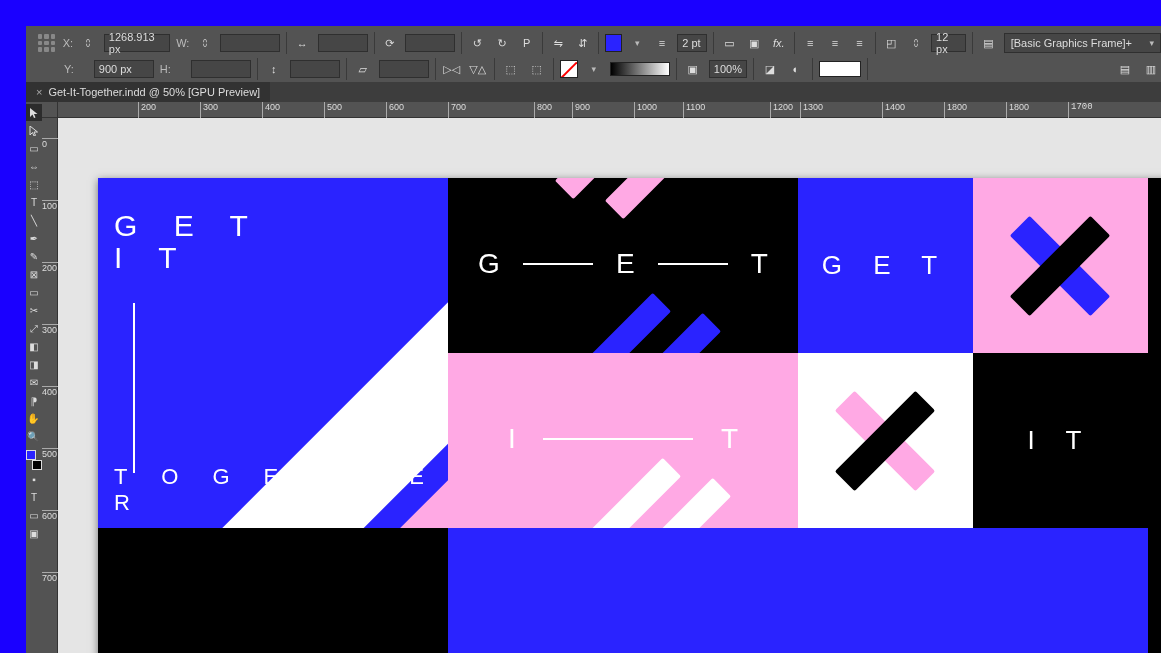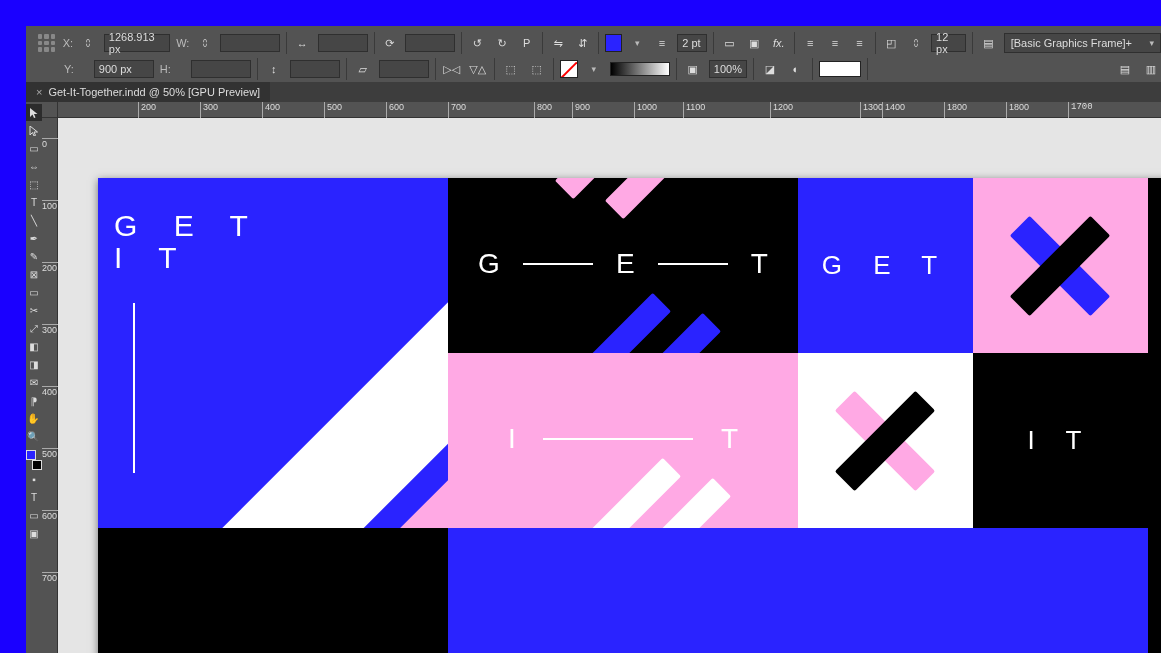--- a/index.html
+++ b/index.html
@@ -245,21 +245,21 @@
         <div class="tick" style="left: 142px;">300</div>
         <div class="tick" style="left: 204px;">400</div>
         <div class="tick" style="left: 266px;">500</div>
         <div class="tick" style="left: 328px;">600</div>
         <div class="tick" style="left: 390px;">700</div>
         <div class="tick" style="left: 476px;">800</div>
         <div class="tick" style="left: 514px;">900</div>
         <div class="tick" style="left: 576px;">1000</div>
         <div class="tick" style="left: 625px;">1100</div>
         <div class="tick" style="left: 712px;">1200</div>
-        <div class="tick" style="left: 802px;">1300</div>
+        <div class="tick" style="left: 742px;">1300</div>
         <div class="tick" style="left: 824px;">1400</div>
         <div class="tick" style="left: 886px;">1800</div>
         <div class="tick" style="left: 948px;">1800</div>
         <div class="tick" style="left: 1010px; font-family: Liberation Mono, monospace;">1700</div>
       </div>
     <div class="v-ruler" id="vr">
         <div class="tick" style="top: 20px;">0</div>
         <div class="tick" style="top: 82px;">100</div>
         <div class="tick" style="top: 144px;">200</div>
         <div class="tick" style="top: 206px;">300</div>
@@ -272,20 +272,21 @@
     <div class="canvas-wrap">
       <div class="page">
         <div class="grid">
 
           <div class="cell" style="background:#2a23ff;grid-column:1;grid-row:1/span 2">
             <div class="diag-white" style="left:40px; top:130px;"></div>
             <div class="diag-pink" style="left:130px; top:220px;"></div>
             <div class="txt">
               <div class="big" id="getit">G E T<br>I T</div>
               <div class="gline" style="left:19px; top:125px; width:2px; height:170px;"></div>
+              <span class="tg">T O G E T H E R</span>
             </div>
           </div>
 
           <div class="cell" style="background:#000;grid-column:2;grid-row:1">
             <div class="bar" style="background:#ffa9e4; left:100px; top:-40px;"></div>
             <div class="bar" style="background:#ffa9e4; left:150px; top:-20px;"></div>
             <div class="bar" style="background:#2a23ff; left:120px; top:150px;"></div>
             <div class="bar" style="background:#2a23ff; left:170px; top:170px;"></div>
             <div style="position:absolute;left:30px;right:30px;top:70px;display:flex;justify-content:space-between;align-items:center;color:#fff;font-size:28px;font-weight:300">
               <span>G</span>

